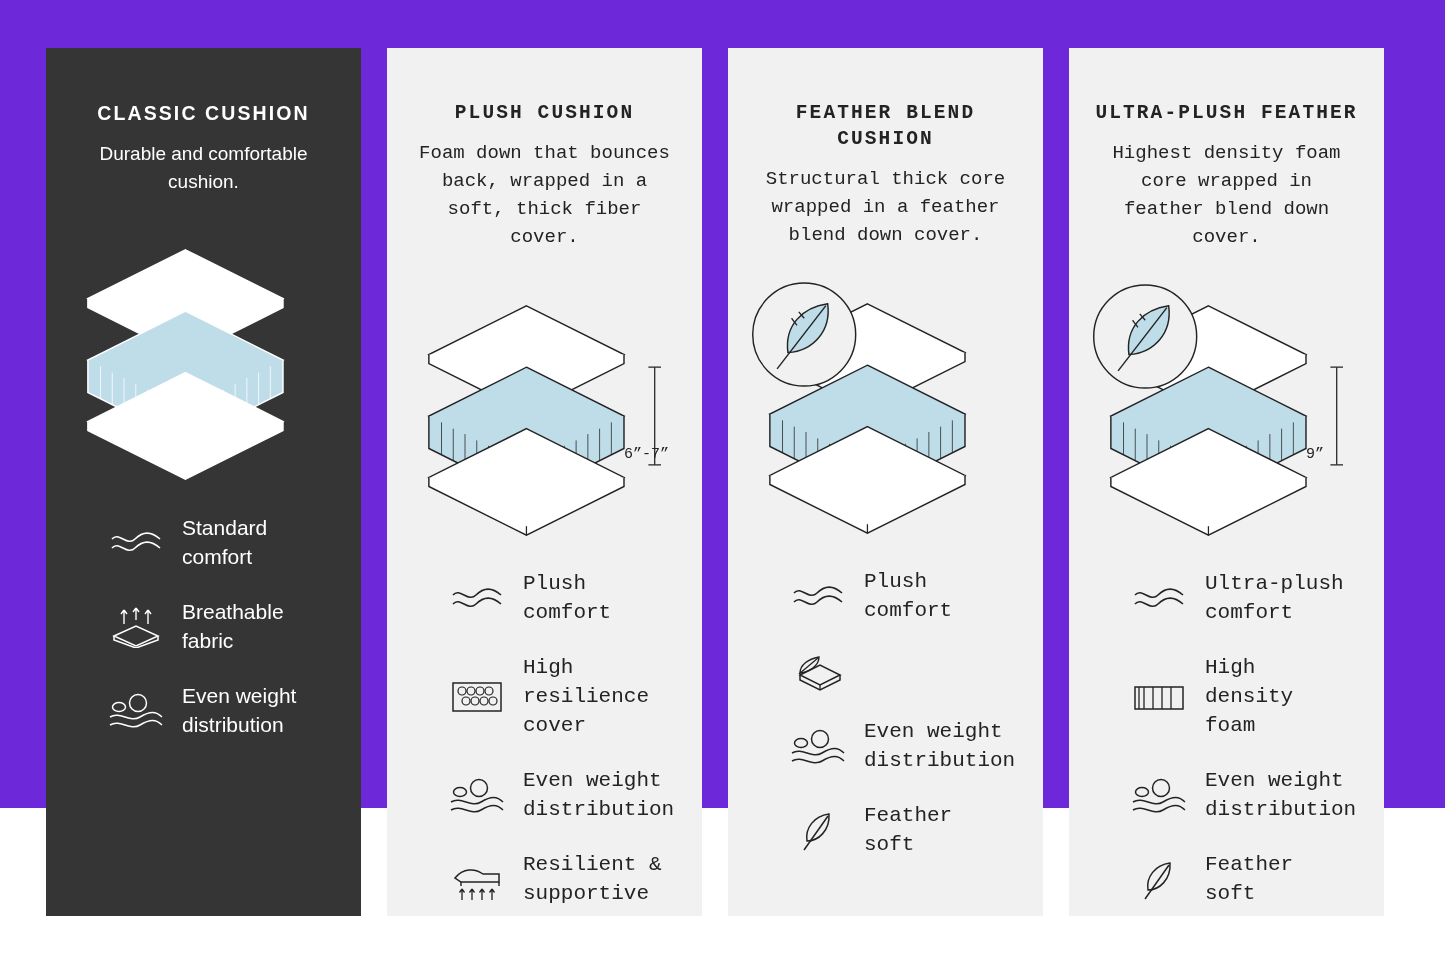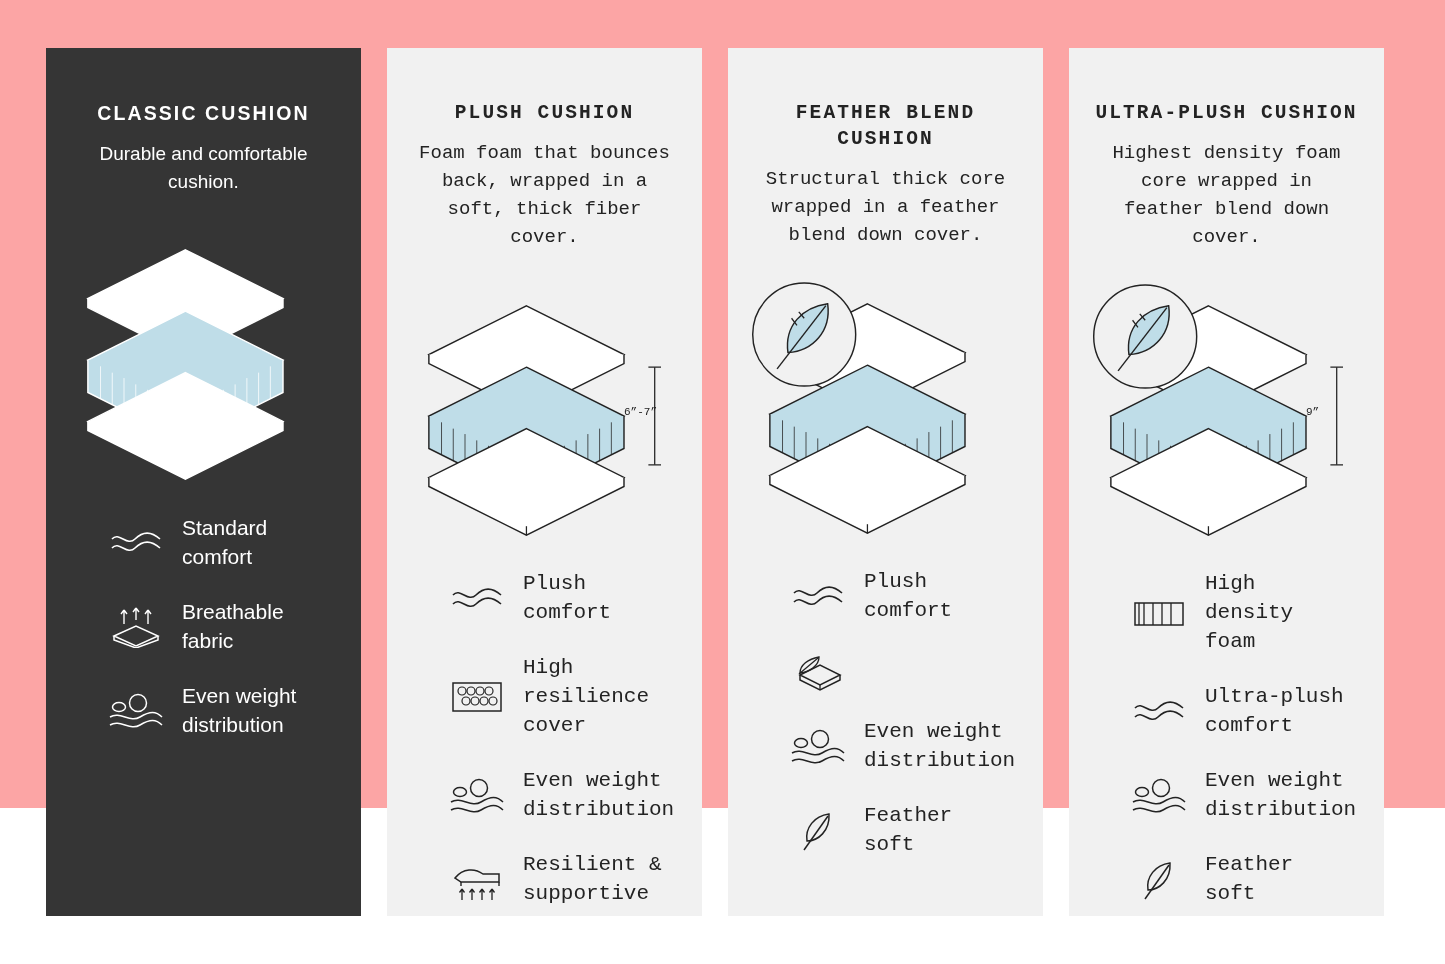--- a/index.html
+++ b/index.html
@@ -10,21 +10,21 @@
   body {
     width: 1445px;
     height: 964px;
     font-family: "Liberation Sans", sans-serif;
     overflow: hidden;
   }
   .board {
     position: relative;
     width: 1445px;
     height: 808px;
-    background: #fca5a5;
+    background: #6d28d9;
   }
   .cards {
     display: flex;
     gap: 26px;
     padding: 48px 46px;
     box-sizing: border-box;
   }
   .card {
     position: relative;
     width: 315px;
@@ -90,21 +90,22 @@
     align-items: center;
     justify-content: center;
   }
   .feature-label {
     font-size: 21px;
     line-height: 1.38;
     max-width: 150px;
   }
   .dark .feature-label { color: #ffffff; }
   .dim-label {
-    font-size: 11px;
+    font-size: 15px;
+    margin-top: 40px;
   }
 </style>
 </head>
 <body>
 
 <div class="board">
   <div class="cards" id="cards">
       <div class="card dark">
         <h2 class="card-title">CLASSIC CUSHION</h2>
         <p class="card-desc">Durable and comfortable cushion.</p>
@@ -179,21 +180,21 @@
         <path d="M2 26 C12 20, 22 32, 32 26 S48 20, 54 26" fill="none" stroke="#ffffff" stroke-width="1.5"></path>
         <path d="M2 34 C12 28, 22 40, 32 34 S48 28, 54 34" fill="none" stroke="#ffffff" stroke-width="1.5"></path>
       </svg>
             </span>
                <span class="feature-label">Even weight distribution</span>
              </div>
         </div>
       </div>
       <div class="card light">
         <h2 class="card-title">PLUSH CUSHION</h2>
-        <p class="card-desc">Foam foam that bounces back, wrapped in a soft, thick fiber cover.</p>
+        <p class="card-desc">Foam down that bounces back, wrapped in a soft, thick fiber cover.</p>
         <div class="diagram-wrap" style="position:relative;">
              <svg width="300" height="300" viewBox="0 0 300 300">
 
     <g>
       <path d="M130 28 L238 82 L130 136 L22 82 Z" fill="#ffffff" stroke="#232323" stroke-width="1.6"></path>
       <path d="M22 82 L22 92 L130 146 L238 92 L238 82" fill="#ffffff" stroke="#232323" stroke-width="1.6"></path>
       <path d="M130 136 L130 146" stroke="#232323" stroke-width="1.4" fill="none"></path>
     </g>
 
     <g>
@@ -374,21 +375,21 @@
               <svg width="40" height="46" viewBox="0 0 40 46">
         <path d="M31 6 C16 8, 7 20, 9 33 C20 33, 32 23, 31 6 Z" fill="none" stroke="#232323" stroke-width="1.5"></path>
         <path d="M30 8 L6 42" fill="none" stroke="#232323" stroke-width="1.5"></path>
       </svg>
             </span>
                <span class="feature-label">Feather soft</span>
              </div>
         </div>
       </div>
       <div class="card light">
-        <h2 class="card-title">ULTRA-PLUSH CUSHION</h2>
+        <h2 class="card-title">ULTRA-PLUSH FEATHER</h2>
         <p class="card-desc">Highest density foam core wrapped in feather blend down cover.</p>
         <div class="diagram-wrap" style="position:relative;">
              <svg width="300" height="300" viewBox="0 0 300 300">
 
     <g>
       <path d="M130 28 L238 82 L130 136 L22 82 Z" fill="#ffffff" stroke="#232323" stroke-width="1.6"></path>
       <path d="M22 82 L22 92 L130 146 L238 92 L238 82" fill="#ffffff" stroke="#232323" stroke-width="1.6"></path>
       <path d="M130 136 L130 146" stroke="#232323" stroke-width="1.4" fill="none"></path>
     </g>
 
@@ -430,44 +431,44 @@
       <path d="M86 28 C58 32, 38 52, 42 82 C70 80, 90 58, 86 28 Z" fill="#bfdde8" stroke="#232323" stroke-width="1.6"></path>
       <path d="M84 30 L30 100" fill="none" stroke="#232323" stroke-width="1.6"></path>
       <path d="M52 52 L46 44 M60 44 L54 37" fill="none" stroke="#232323" stroke-width="1.4"></path>
     </g>
   </svg>
              <span class="dim-label" style="position:absolute; left:215px; top:140px; color:#232323;">9”</span>
            </div>
         <div class="features">
           <div class="feature">
                <span class="feature-icon">
+              <svg width="52" height="26" viewBox="0 0 52 26">
+        <path d="M2 9 C9 1, 17 17, 25 9 S41 1, 50 9" fill="none" stroke="#232323" stroke-width="1.6"></path>
+        <path d="M2 18 C9 10, 17 26, 25 18 S41 10, 50 18" fill="none" stroke="#232323" stroke-width="1.6"></path>
+      </svg>
+            </span>
+               <span class="feature-label">Ultra-plush comfort</span>
+             </div>
+          <div class="feature">
+               <span class="feature-icon">
               <svg width="54" height="36" viewBox="0 0 54 36">
         <rect x="3" y="8" width="48" height="22" fill="none" stroke="#232323" stroke-width="1.5"></rect>
         <g fill="none" stroke="#232323" stroke-width="1.3">
           <path d="M12 8 L12 30"></path>
                   <path d="M21 8 L21 30"></path>
           <path d="M30 8 L30 30"></path>
                   <path d="M39 8 L39 30"></path>
           <path d="M7 8 C7 16, 7 24, 7 30"></path>
         </g>
       </svg>
             </span>
                <span class="feature-label">High density foam</span>
              </div>
           <div class="feature">
                <span class="feature-icon">
-              <svg width="52" height="26" viewBox="0 0 52 26">
-        <path d="M2 9 C9 1, 17 17, 25 9 S41 1, 50 9" fill="none" stroke="#232323" stroke-width="1.6"></path>
-        <path d="M2 18 C9 10, 17 26, 25 18 S41 10, 50 18" fill="none" stroke="#232323" stroke-width="1.6"></path>
-      </svg>
-            </span>
-               <span class="feature-label">Ultra-plush comfort</span>
-             </div>
-          <div class="feature">
-               <span class="feature-icon">
               <svg width="56" height="40" viewBox="0 0 56 40">
         <circle cx="30" cy="12" r="8.5" fill="none" stroke="#232323" stroke-width="1.5"></circle>
         <ellipse cx="11" cy="16" rx="6.5" ry="4.5" fill="none" stroke="#232323" stroke-width="1.5"></ellipse>
         <path d="M2 26 C12 20, 22 32, 32 26 S48 20, 54 26" fill="none" stroke="#232323" stroke-width="1.5"></path>
         <path d="M2 34 C12 28, 22 40, 32 34 S48 28, 54 34" fill="none" stroke="#232323" stroke-width="1.5"></path>
       </svg>
             </span>
                <span class="feature-label">Even weight distribution</span>
              </div>
           <div class="feature">

